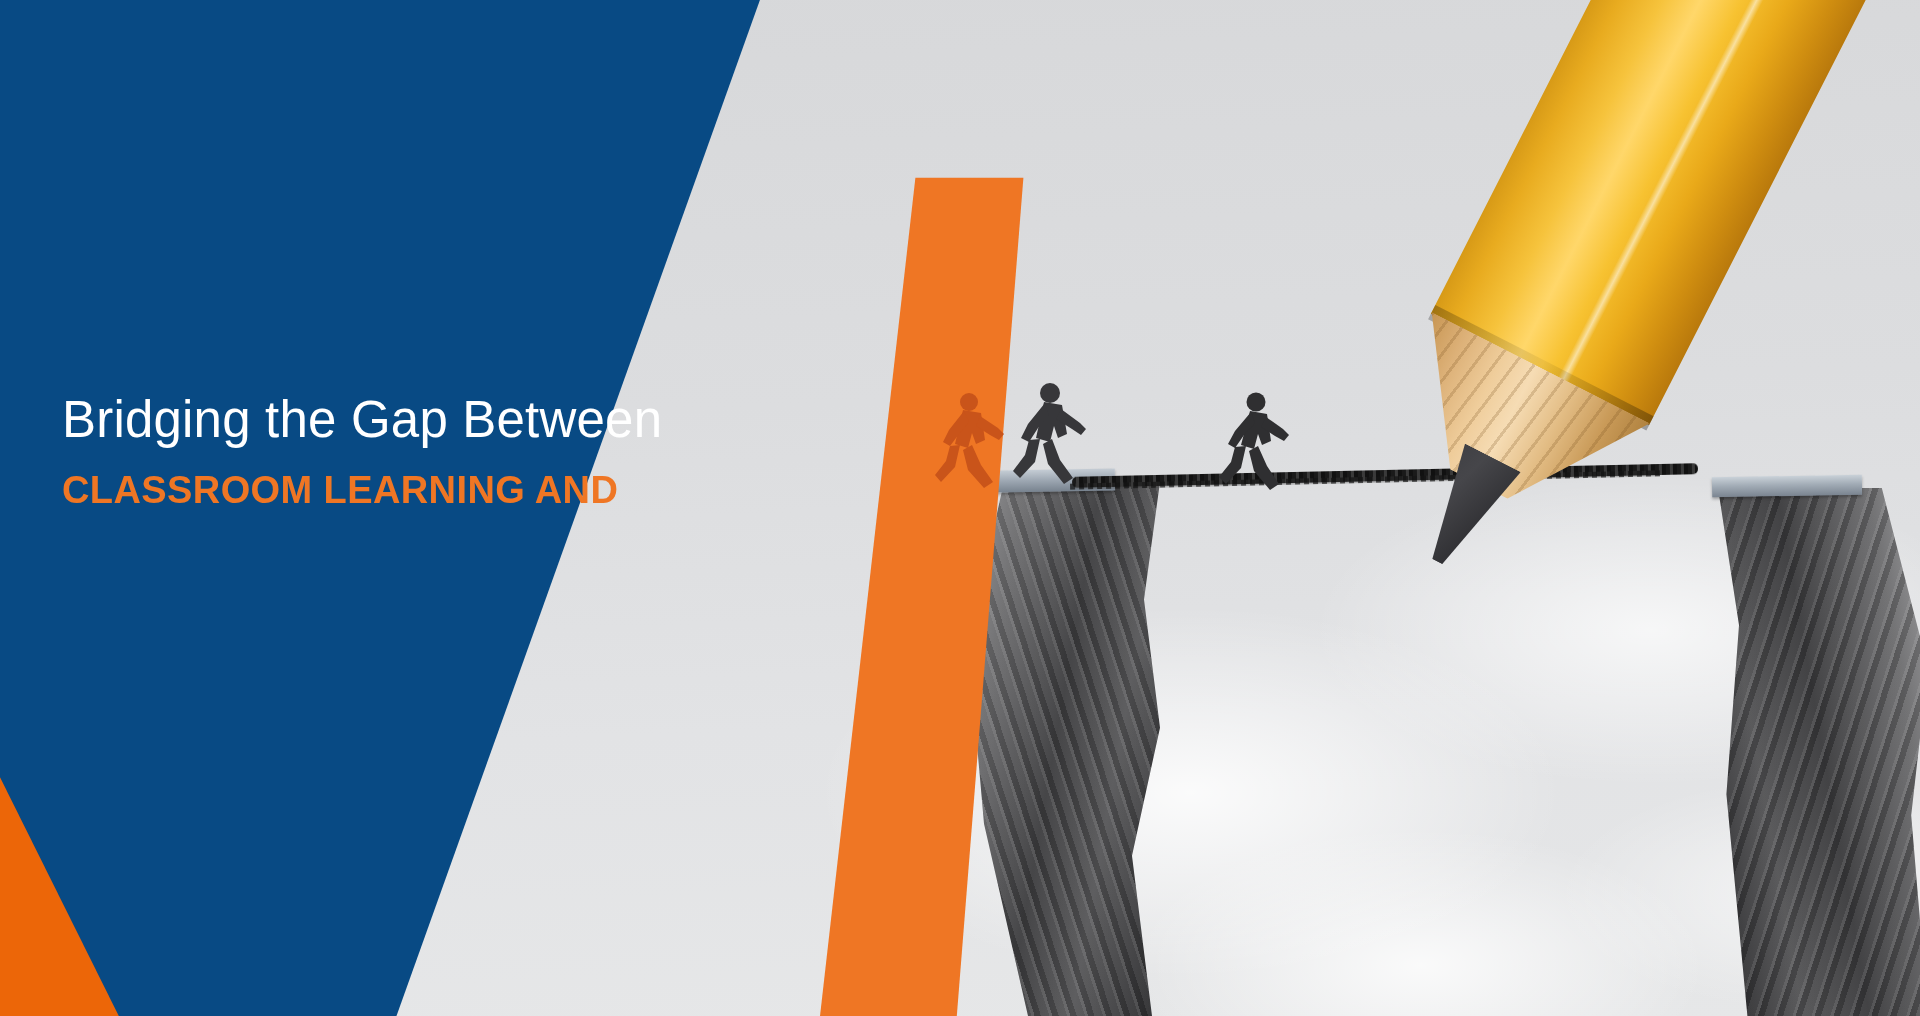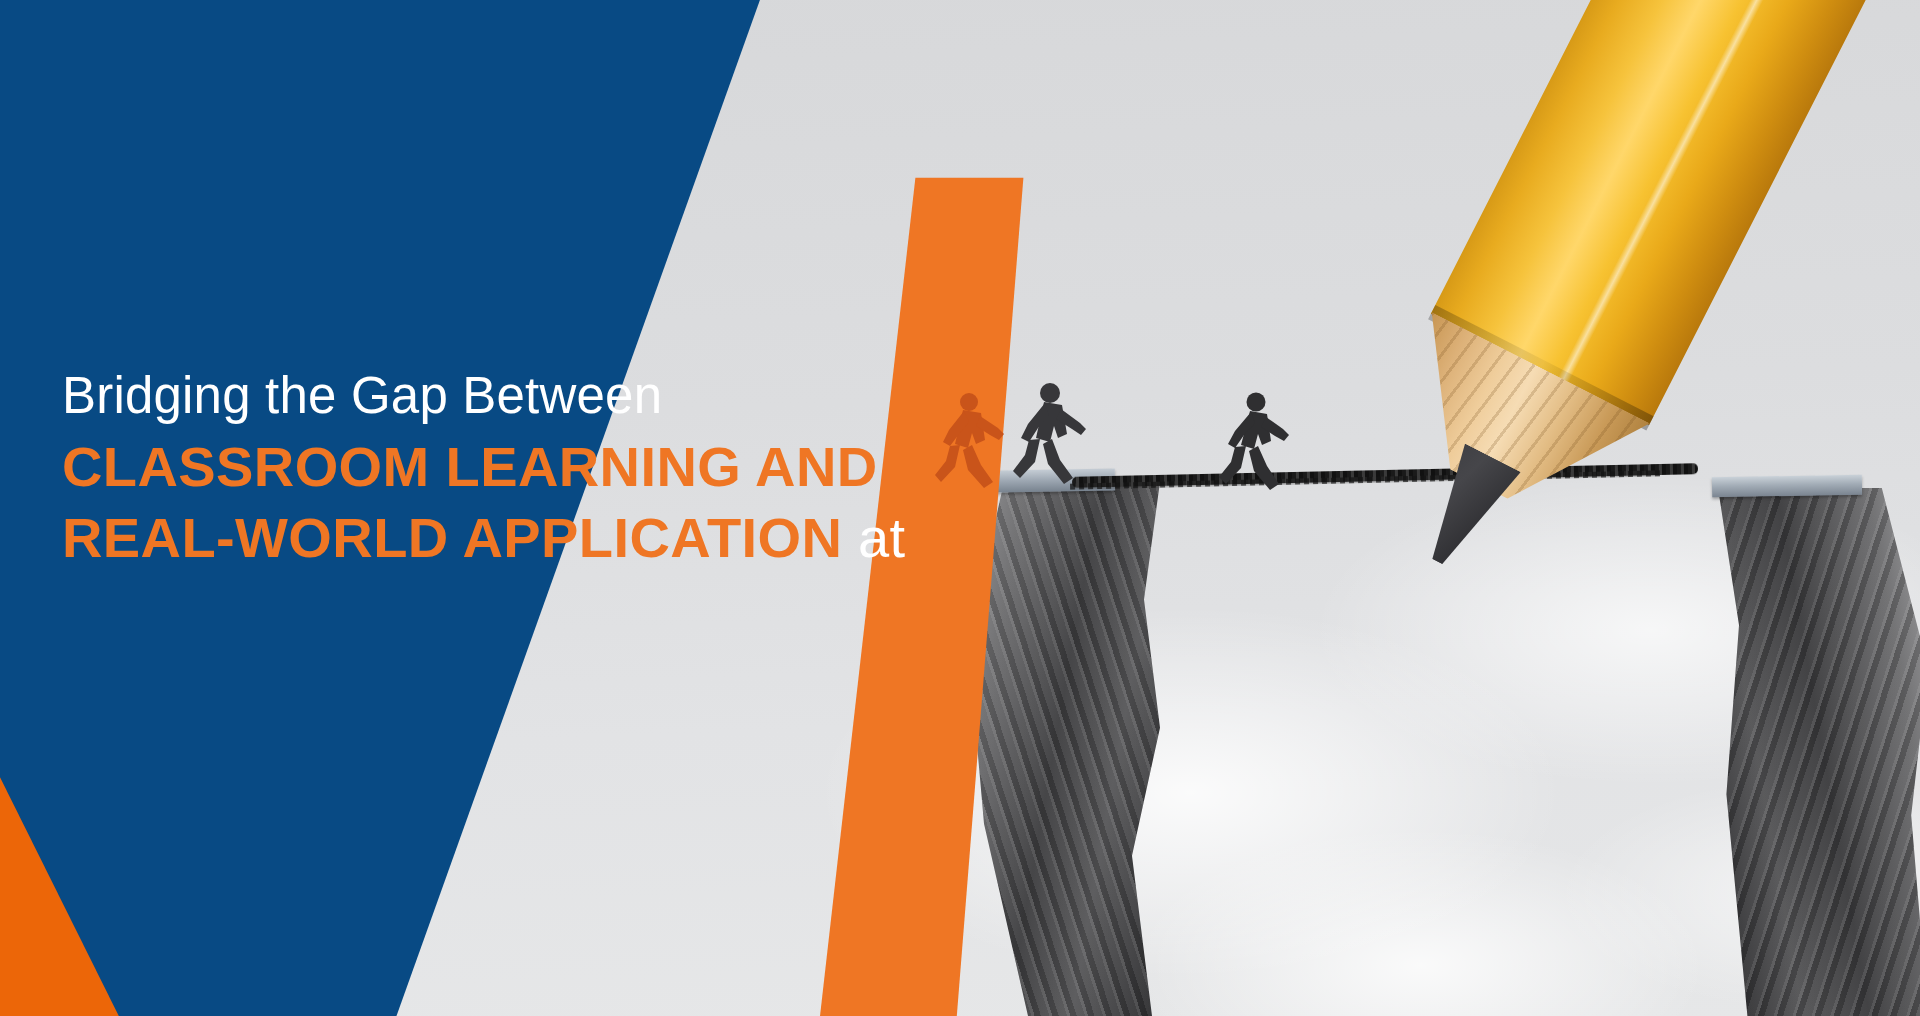--- a/index.html
+++ b/index.html
@@ -235,23 +235,24 @@
   }
   .hl-line {
     display: block;
     letter-spacing: 0.2px;
   }
   .hl-light {
     font-size: 51px;
     font-weight: 400;
     line-height: 71px;
     color: #ffffff;
+    margin-top: 24px;
   }
   .hl-strong {
-    font-size: 56px;
+    font-size: 38px;
     font-weight: 700;
     line-height: 71px;
     color: #ef7624;
     letter-spacing: 0.4px;
     text-transform: uppercase;
   }
   .hl-tail {
     font-weight: 400;
     color: #ffffff;
     text-transform: none;
@@ -325,16 +326,15 @@
   <div class="pencil-wrap">
     <div class="pencil-barrel"></div>
     <div class="pencil-collar"></div>
     <div class="pencil-wood"></div>
     <div class="pencil-lead"></div>
   </div>
 
   <div class="headline">
     <span class="hl-line hl-light">Bridging the Gap Between</span>
     <span class="hl-line hl-strong">CLASSROOM LEARNING AND</span>
-    <span class="hl-line hl-strong"><span>REAL-WORLD APPLICATION</span><span class="hl-tail"> at</span></span>
   </div>
 
 </div>
 
 </body></html>

